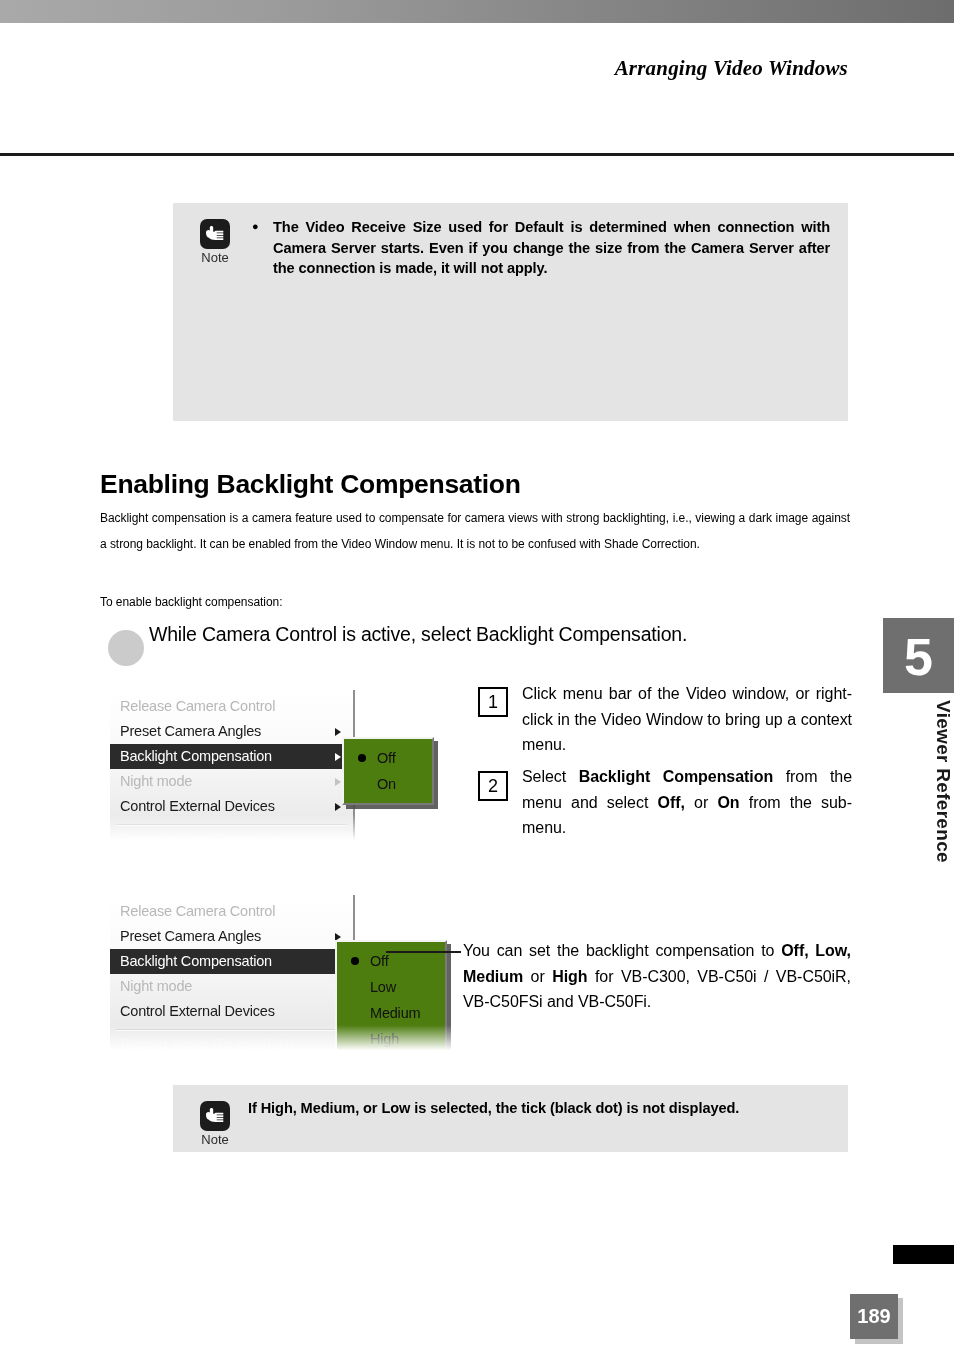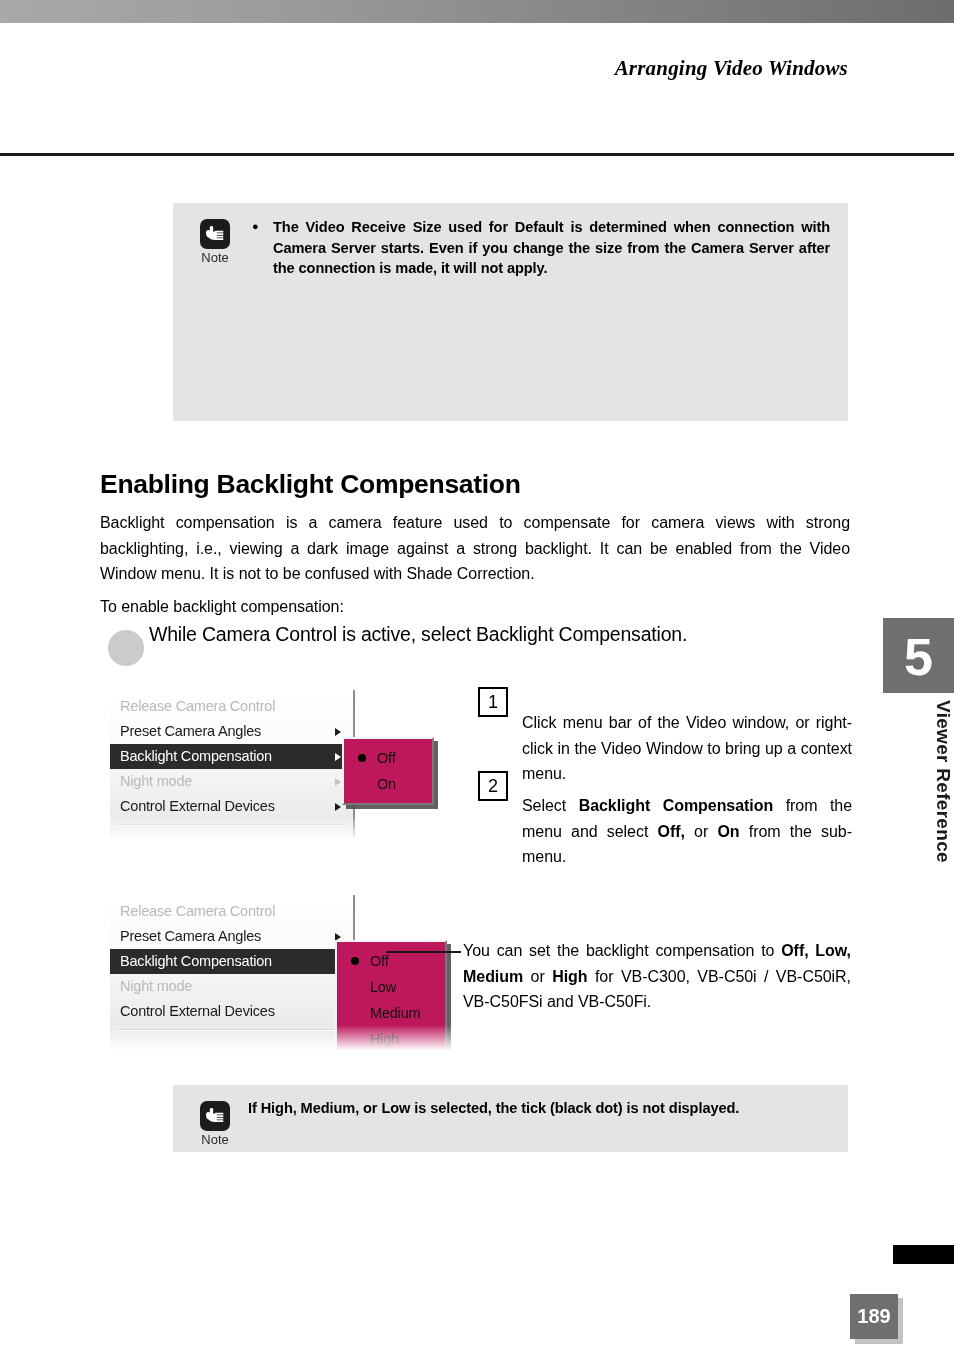--- a/index.html
+++ b/index.html
@@ -113,21 +113,21 @@
   
   .h1 {
     position: absolute;
     left: 100px; top: 451px;
     font-size: 26.5px;
     font-weight: bold;
     letter-spacing: -0.3px;
   }
   .body-para {
     position: absolute;
-    font-size: 16px;
+    font-size: 12px;
     line-height: 25.5px;
     text-align: justify;
     letter-spacing: -0.05px;
   }
   .body-para.p1 { left: 100px; top: 494px; width: 750px; }
   .body-para.p2 { left: 100px; top: 578px; width: 750px; text-align: left; }
 
   
   .step-dot {
     position: absolute;
@@ -201,21 +201,21 @@
   .menu-fade-mask {
     position: absolute;
     left: 0; bottom: 0;
     width: 100%; height: 30px;
     background: linear-gradient(to bottom, rgba(255,255,255,0) 0%, #ffffff 85%);
     pointer-events: none;
   }
 
   .submenu {
     position: absolute;
-    background: #be185d;
+    background: #4d7c0f;
     border-top: 2px solid #f3f3f3;
     border-left: 2px solid #f3f3f3;
     border-right: 2px solid #7a7a7a;
     border-bottom: 2px solid #7a7a7a;
     box-shadow: 4px 4px 0 rgba(70,70,70,0.85);
     box-sizing: border-box;
     padding: 6px 0;
   }
   .submenu-item {
     position: relative;
@@ -253,21 +253,20 @@
     line-height: 27px;
     text-align: center;
     font-weight: normal;
   }
   .num-text {
     position: absolute;
     font-size: 16px;
     line-height: 25.5px;
     text-align: justify;
     letter-spacing: -0.05px;
-    margin-top: 29px;
   }
 
   .side-para {
     position: absolute;
     font-size: 16px;
     line-height: 25.5px;
     text-align: justify;
     letter-spacing: -0.05px;
   }
 

